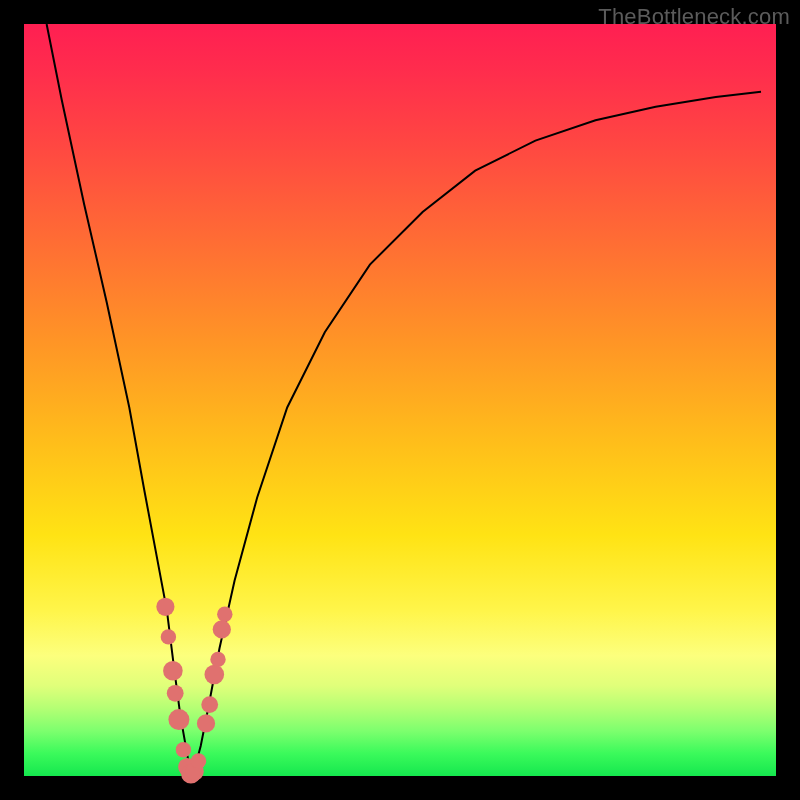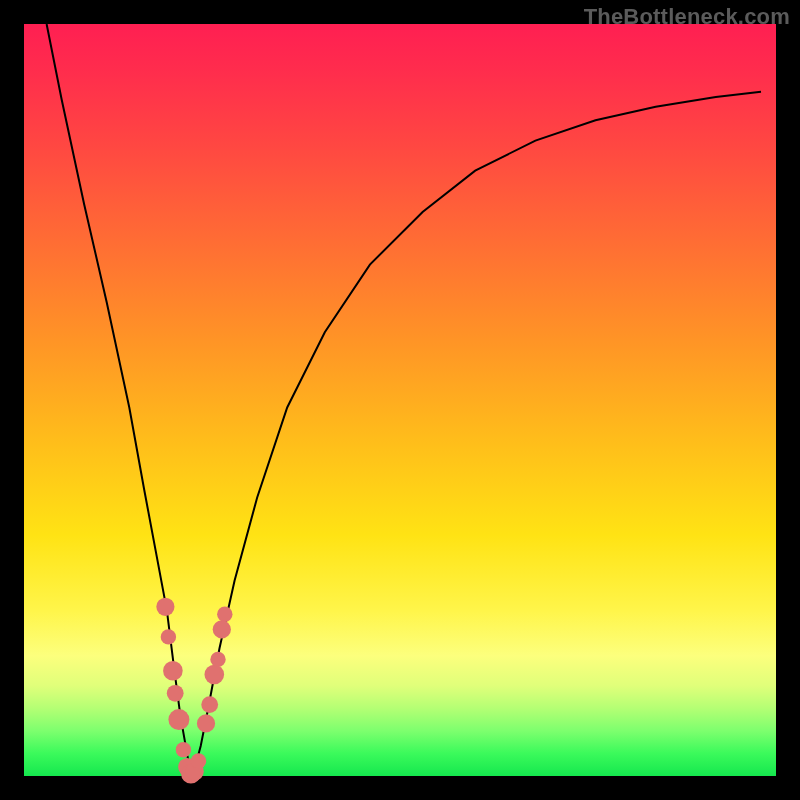--- a/index.html
+++ b/index.html
@@ -44,21 +44,21 @@
       #3bfa5b 97%,
       #15e74e 100%
     );
   }
   .attribution {
     position: absolute;
     top: 4px;
     right: 10px;
     font-size: 22px;
     color: #5b5b5b;
-    font-weight: 700;
+    font-weight: 400;
     letter-spacing: 0.2px;
   }
   svg.curve {
     position: absolute;
     left: 0;
     top: 0;
     width: 752px;
     height: 752px;
     overflow: visible;
   }

